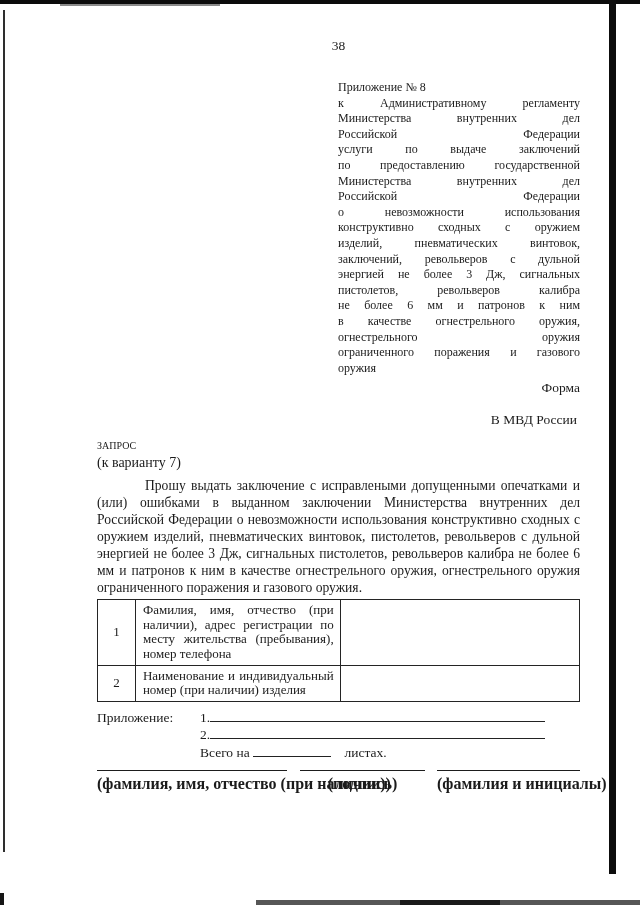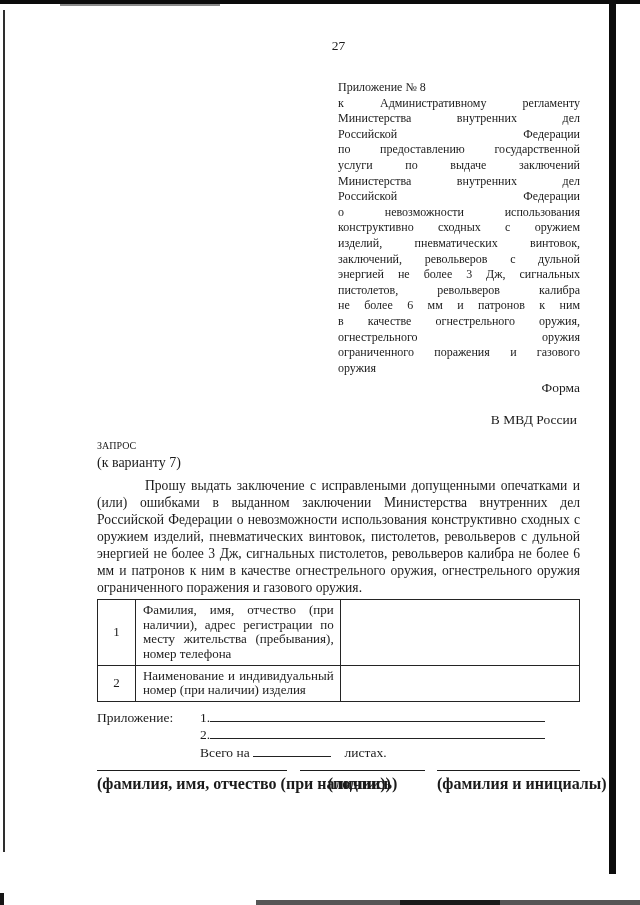--- a/index.html
+++ b/index.html
@@ -75,29 +75,29 @@
 <div class="artifact-top"></div>
 <div class="artifact-top2"></div>
 <div class="artifact-left"></div>
 <div class="artifact-right"></div>
 <div class="artifact-bottom"></div>
 <div class="artifact-bottom-dark"></div>
 <div class="artifact-corner"></div>
 
 <div class="content">
 
-  <div class="page-number">27</div>
+  <div class="page-number">38</div>
 
   <div class="appendix-block">
     <div class="appendix-line flush">Приложение № 8</div>
     <div class="appendix-line">к Административному регламенту</div>
     <div class="appendix-line">Министерства внутренних дел</div>
     <div class="appendix-line">Российской Федерации</div>
+    <div class="appendix-line">услуги по выдаче заключений</div>
     <div class="appendix-line">по предоставлению государственной</div>
-    <div class="appendix-line">услуги по выдаче заключений</div>
     <div class="appendix-line">Министерства внутренних дел</div>
     <div class="appendix-line">Российской Федерации</div>
     <div class="appendix-line">о невозможности использования</div>
     <div class="appendix-line">конструктивно сходных с оружием</div>
     <div class="appendix-line">изделий, пневматических винтовок,</div>
     <div class="appendix-line">заключений, револьверов с дульной</div>
     <div class="appendix-line">энергией не более 3 Дж, сигнальных</div>
     <div class="appendix-line">пистолетов, револьверов калибра</div>
     <div class="appendix-line">не более 6 мм и патронов к ним</div>
     <div class="appendix-line">в качестве огнестрельного оружия,</div>

